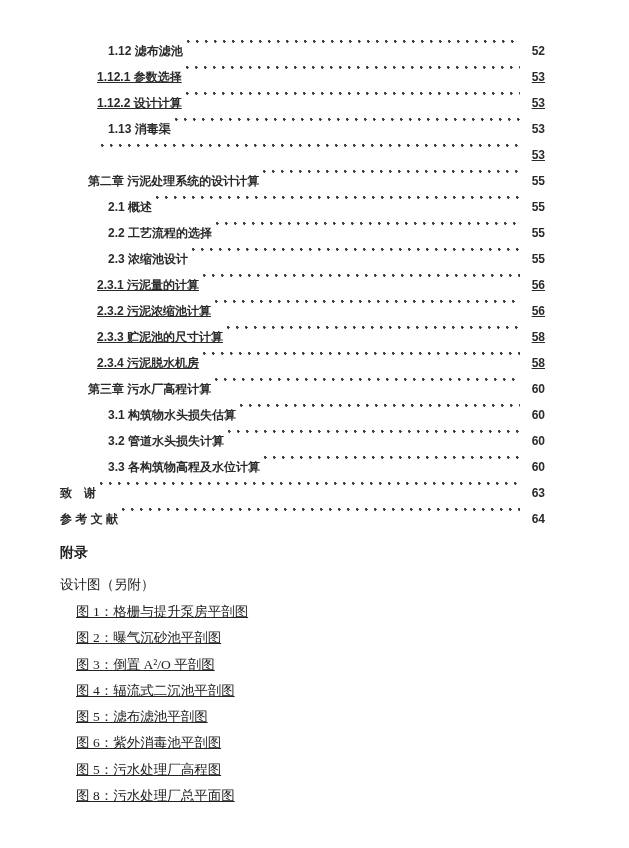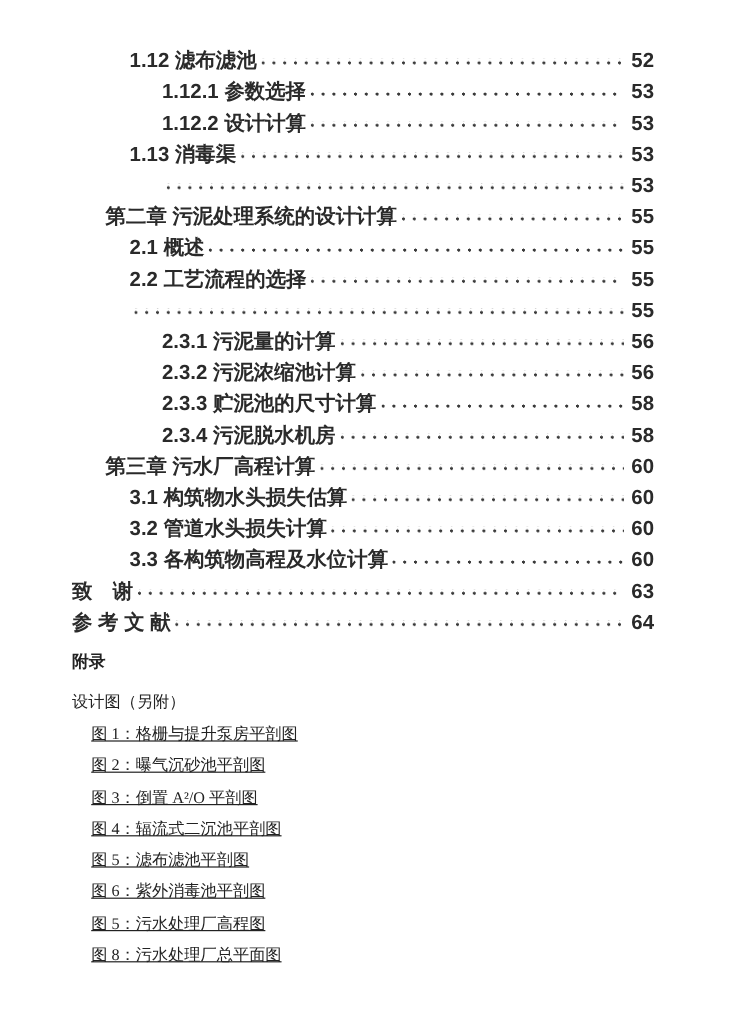--- a/index.html
+++ b/index.html
@@ -14,30 +14,30 @@
     box-sizing: border-box;
     padding: 38px 84px 0 60px;
     background: #ffffff;
     overflow: hidden;
   }
 
   
   #toc { color: #2a2a2a; }
   .toc-row {
     display: flex;
-    align-items: center;
+    align-items: flex-start;
     height: 26px;
     line-height: 26px;
-    font-size: 17px;
+    font-size: 12px;
     font-weight: 600;
     white-space: pre;
   }
   .lvl-chapter    { margin-left: 28px; }
   .lvl-section    { margin-left: 48px; }
-  .lvl-subsection { margin-left: 75px; }
+  .lvl-subsection { margin-left: 37px; text-decoration: underline; }
   .lvl-back       { margin-left: 0; }
 
   .toc-label { flex: 0 0 auto; }
   .leader {
     flex: 1 1 auto;
     height: 5px;
     margin: 0 3px 0 4px;
     background-image: radial-gradient(circle at 1.3px 3.4px, #3a3a3a 1.15px, rgba(0,0,0,0) 1.5px);
     background-size: 9px 5px;
     background-repeat: repeat-x;
@@ -122,20 +122,21 @@
     <span class="toc-page">55</span>
   </div>
 
   <div class="toc-row lvl-section">
     <span class="toc-label">2.2 工艺流程的选择</span>
     <span class="leader"></span>
     <span class="toc-page">55</span>
   </div>
 
   <div class="toc-row lvl-section">
+    <span class="toc-label">2.3 浓缩池设计</span>
     <span class="leader"></span>
     <span class="toc-page">55</span>
   </div>
 
   <div class="toc-row lvl-subsection">
     <span class="toc-label">2.3.1 污泥量的计算</span>
     <span class="leader"></span>
     <span class="toc-page">56</span>
   </div>
 

